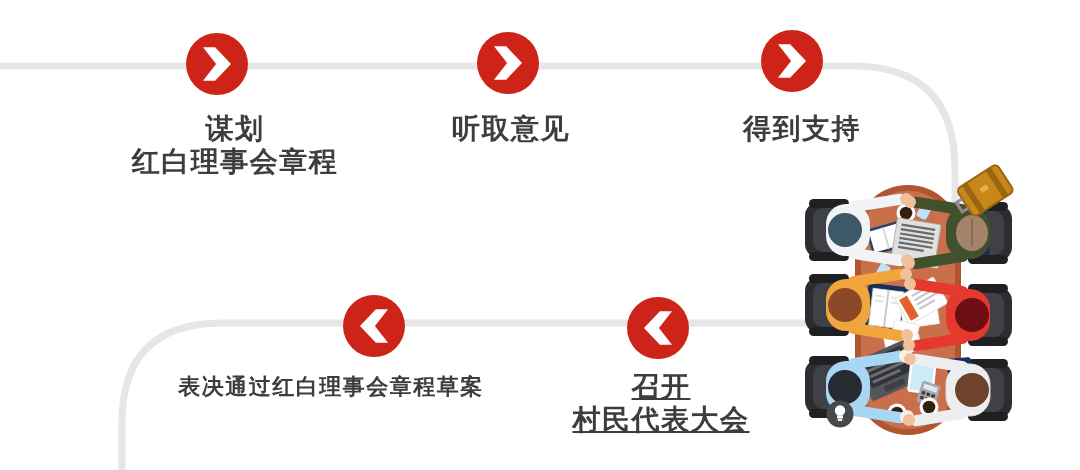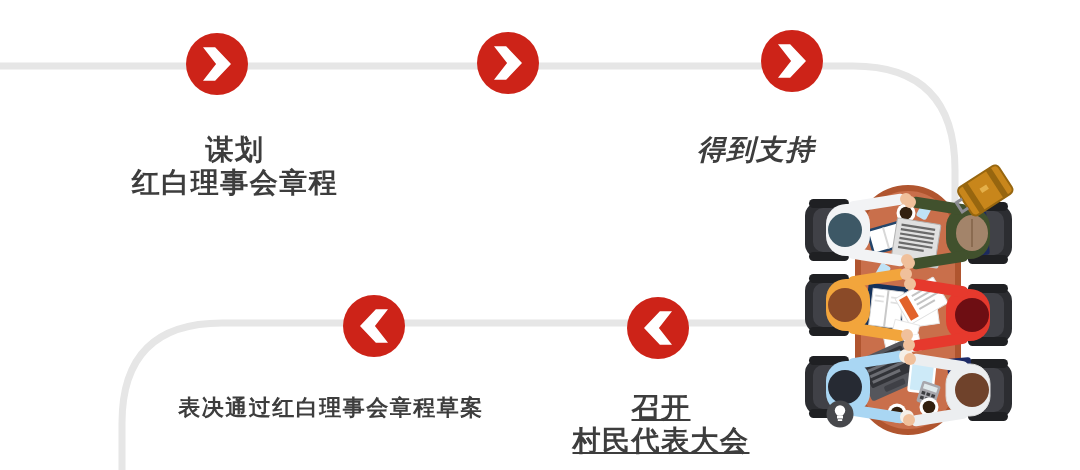--- a/index.html
+++ b/index.html
@@ -10,21 +10,21 @@
   .path-svg{position:absolute;left:0;top:0;z-index:1;}
   .node{
     position:absolute;width:62px;height:62px;border-radius:50%;
     background:#cd2318;z-index:3;display:flex;align-items:center;justify-content:center;
   }
   .node svg{display:block;}
   .chev-left{transform:scaleX(-1);}
   .label{
     position:absolute;z-index:3;transform:translateX(-50%);
     text-align:center;font-weight:700;color:#3d3d3d;
-    font-size:28px;line-height:33px;letter-spacing:1.5px;white-space:nowrap;margin-top:21px;
+    font-size:28px;line-height:33px;letter-spacing:1.5px;white-space:nowrap;
   }
   .label span{display:block;}
   .label-big{font-size:22px;}
   .illus{position:absolute;left:0;top:0;z-index:2;pointer-events:none;}
 </style>
 </head>
 <body>
 
 <div class="canvas">
 
@@ -56,22 +56,23 @@
     <svg class="chev-left" width="28" height="34" viewBox="0 0 30 36">
       <polygon points="0,0 13,0 30,18 13,36 0,36 14,18" fill="#ffffff"></polygon>
     </svg>
   </div>
 
   <div class="label" style="left:235px;top:112px;">
     <span>谋划</span>
     <span>红白理事会章程</span>
   </div>
   <div class="label" style="left:511px;top:112px;">
-  </div>
-  <div class="label" style="left:756px;top:112px;font-style:italic;">
+    <span>听取意见</span>
+  </div>
+  <div class="label" style="left:802px;top:112px;">
     <span>得到支持</span>
   </div>
   <div class="label" style="left:661px;top:370px;text-decoration:underline;">
     <span>召开</span>
     <span>村民代表大会</span>
   </div>
   <div class="label label-big" style="left:331px;top:370px;">
     <span>表决通过红白理事会章程草案</span>
   </div>
 

